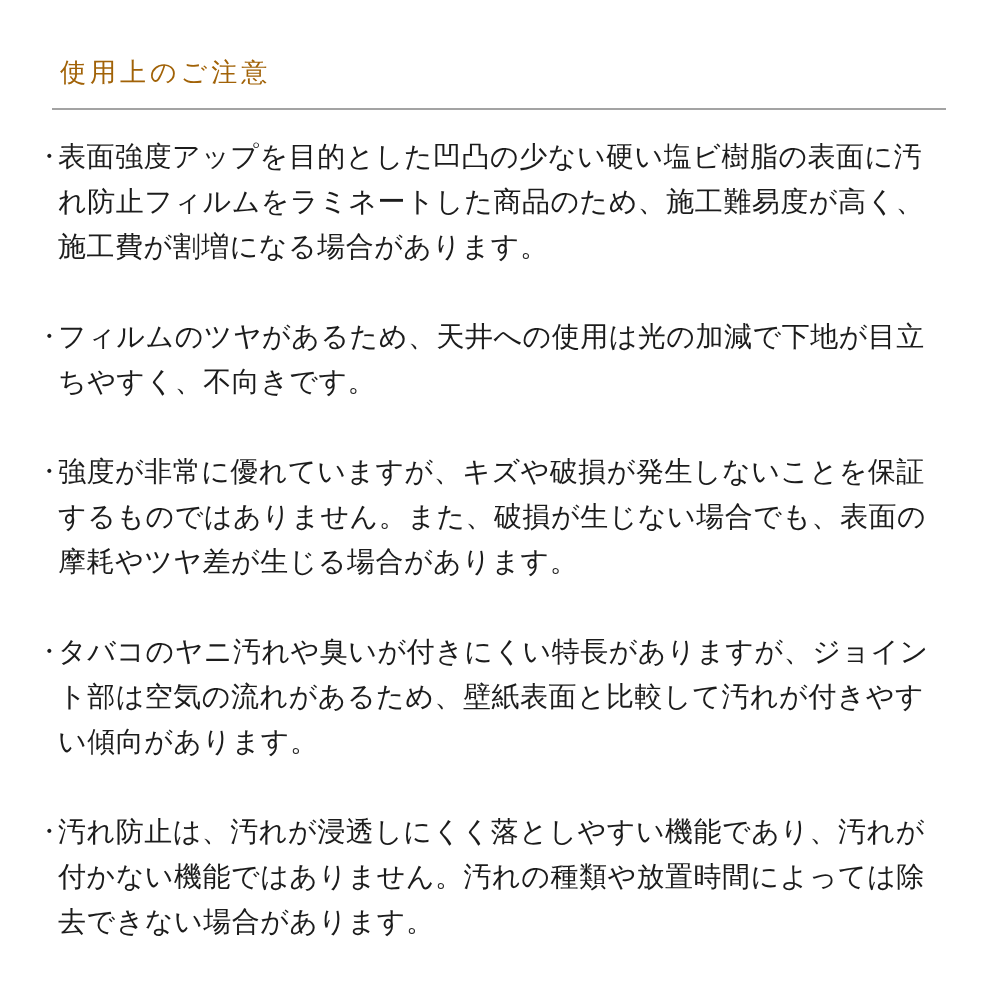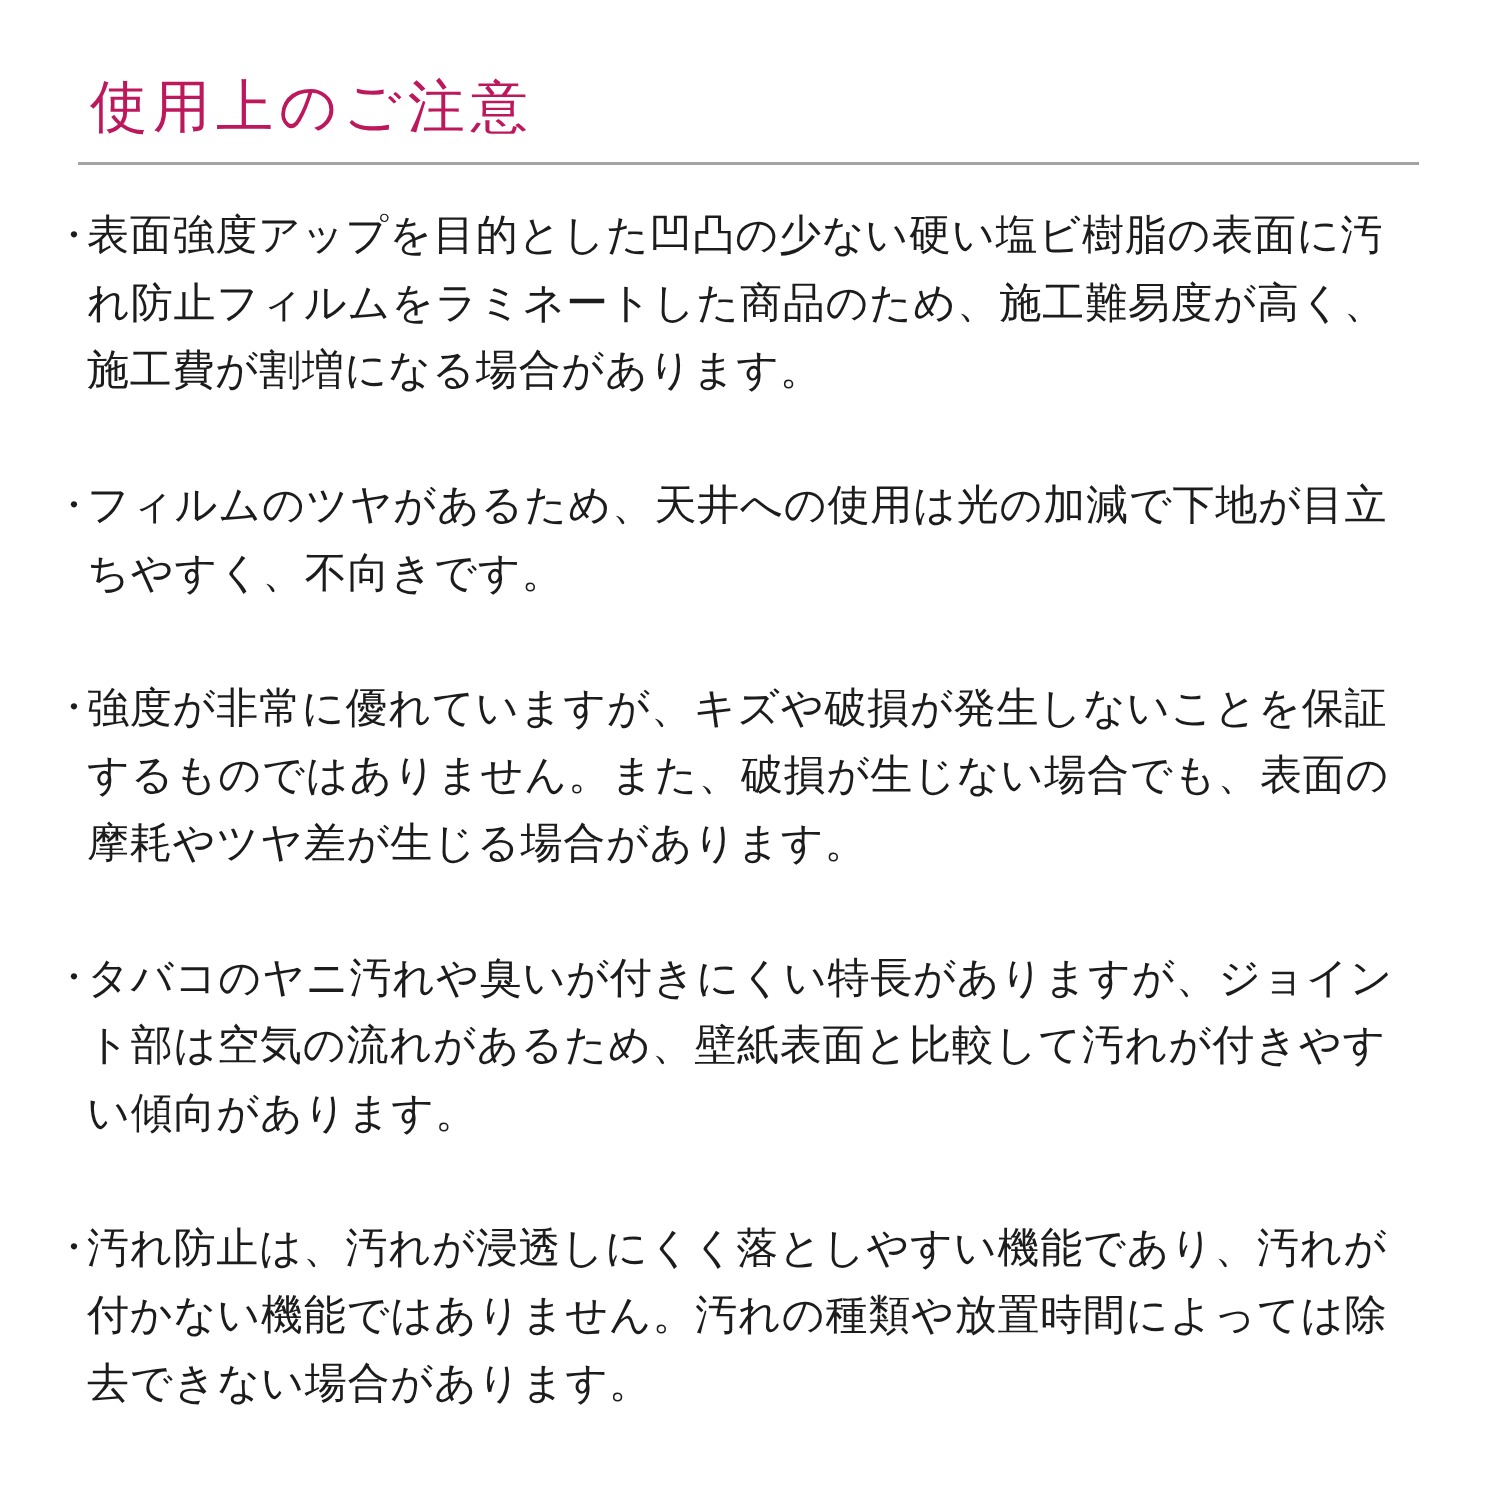--- a/index.html
+++ b/index.html
@@ -12,25 +12,25 @@
     height: 1000px;
     overflow: hidden;
     font-family: "Liberation Sans", "DejaVu Sans", sans-serif;
   }
   .doc {
     box-sizing: border-box;
     padding: 52px 54px 0 58px;
   }
   .title {
     margin: 0 0 16px 2px;
-    font-size: 38px;
+    font-size: 26px;
     line-height: 40px;
     font-weight: 400;
     letter-spacing: 4px;
-    color: #be185d;
+    color: #a16207;
   }
   .divider {
     border: none;
     border-top: 2px solid #a3a3a3;
     margin: 0 0 24px -6px;
     width: 894px;
   }
   .notes {
     list-style: none;
     margin: 0;

